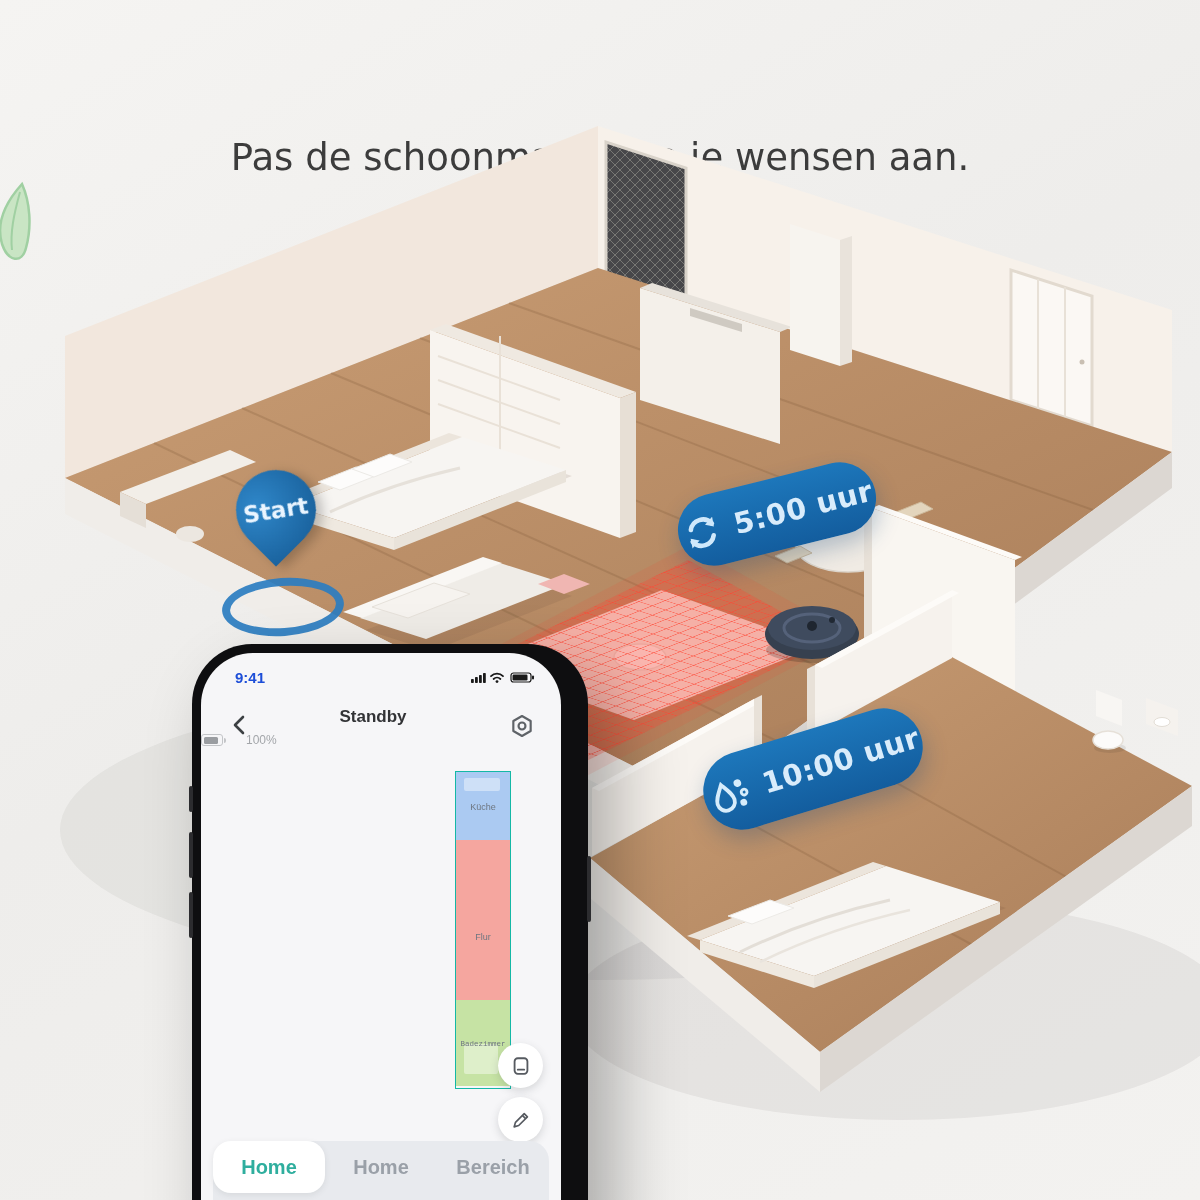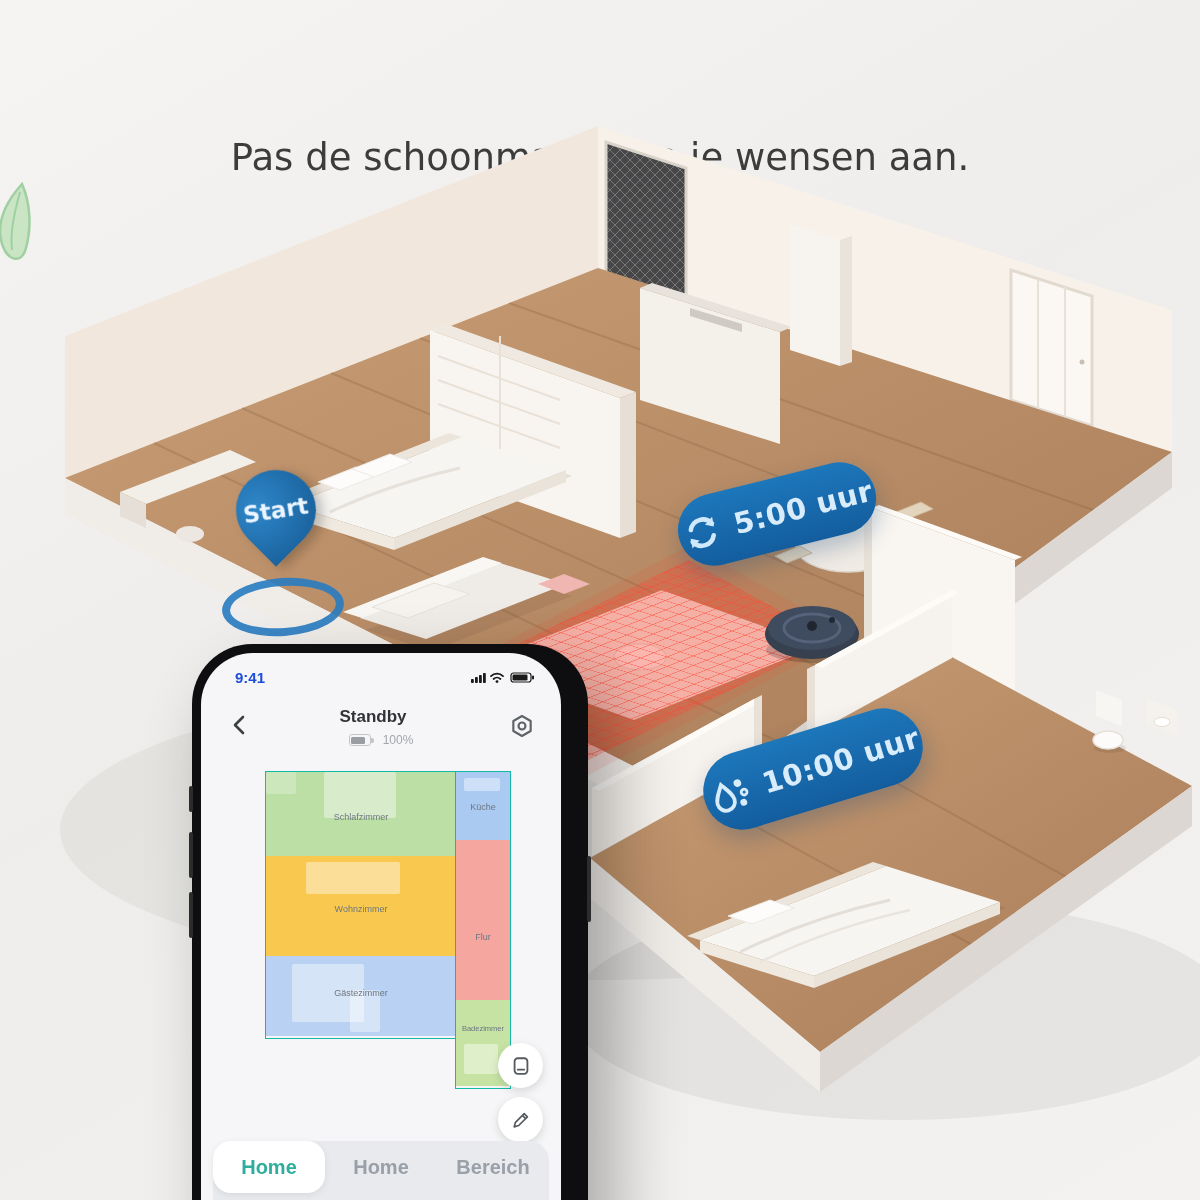--- a/index.html
+++ b/index.html
@@ -47,21 +47,21 @@
   .sbr{left:auto;right:-3px;top:212px;height:66px;}
   .screen{position:relative;width:360px;height:622px;background:#f6f6f8;border-radius:52px;overflow:hidden;}
 
   .statusbar{position:absolute;left:0;right:0;top:0;height:44px;}
   .sb-time{position:absolute;left:34px;top:16px;font-size:15px;font-weight:700;color:#1d4ed8;}
   .sb-icons{position:absolute;right:26px;top:17px;}
 
   .appheader{position:absolute;left:0;right:0;top:48px;height:64px;}
   .backbtn{position:absolute;left:20px;top:6px;width:36px;height:36px;display:flex;align-items:center;justify-content:center;cursor:pointer;}
   .apptitle{position:absolute;left:0;right:16px;top:6px;text-align:center;font-size:17px;font-weight:700;color:#323336;}
-  .battrow{position:absolute;left:0;right:0;top:32px;display:flex;align-items:center;justify-content:center;gap:12px;color:#a3a6aa;font-size:12px;}
+  .battrow{position:absolute;left:0;right:0;top:32px;display:flex;align-items:center;gap:23px;color:#a3a6aa;font-size:12px;}
   .batticon{position:relative;width:20px;height:10px;border:1.5px solid #c3c5c8;border-radius:3px;}
   .batticon i{position:absolute;left:1.5px;top:1.5px;bottom:1.5px;width:70%;background:#9a9da1;border-radius:1.5px;}
   .batticon u{position:absolute;right:-4px;top:2.5px;width:2.5px;height:5px;background:#c3c5c8;border-radius:0 2px 2px 0;}
   .gearbtn{position:absolute;right:22px;top:8px;width:34px;height:34px;display:flex;align-items:center;justify-content:center;cursor:pointer;}
 
   
   .appmap{position:absolute;left:64px;top:118px;width:248px;height:320px;}
   .mgroup{position:absolute;border:1px solid #14b8a6;box-sizing:border-box;}
   .mg-left{left:0;top:0;width:192px;height:268px;}
   .mg-right{left:190px;top:0;width:56px;height:318px;}
@@ -329,47 +329,31 @@
         </div>
         <div class="gearbtn">
           <svg width="26" height="26" viewBox="0 0 24 24">
             <polygon points="12,2.8 20,7.4 20,16.6 12,21.2 4,16.6 4,7.4" fill="none" stroke="#5f6368" stroke-width="2" stroke-linejoin="round"></polygon>
             <circle cx="12" cy="12" r="3.2" fill="none" stroke="#5f6368" stroke-width="2"></circle>
           </svg>
         </div>
       </div>
 
       <div class="appmap">
-        <div class="mgroup mg-left">
-          <div class="room r-schlaf">
-            <span class="patch" style="left:58px;top:0;width:72px;height:46px;"></span>
-            <span class="patch" style="left:0;top:0;width:30px;height:22px;opacity:.6;"></span>
-            <span class="rlabel" style="top:40px;">Schlafzimmer</span>
-          </div>
-          <div class="room r-wohn">
-            <span class="patch" style="left:40px;top:6px;width:94px;height:32px;"></span>
-            <span class="rlabel" style="top:48px;">Wohnzimmer</span>
-          </div>
-          <div class="room r-gast">
-            <span class="patch" style="left:26px;top:8px;width:72px;height:58px;"></span>
-            <span class="patch" style="left:84px;top:34px;width:30px;height:42px;"></span>
-            <span class="rlabel" style="top:32px;">Gästezimmer</span>
-          </div>
-        </div>
         <div class="mgroup mg-right">
           <div class="room r-kueche">
             <span class="patch" style="left:8px;top:6px;width:36px;height:13px;"></span>
             <span class="rlabel" style="top:30px;">Küche</span>
           </div>
           <div class="room r-flur">
             <span class="rlabel" style="top:92px;">Flur</span>
           </div>
           <div class="room r-bad">
             <span class="patch" style="left:8px;top:44px;width:34px;height:30px;"></span>
-            <span class="rlabel" style="top:24px;">Badezimmer</span>
+            <span class="rlabel" style="top:40px;font-family:Liberation Mono, monospace;">Badezimmer</span>
           </div>
         </div>
       </div>
 
       <div class="fab fab1">
         <svg width="22" height="22" viewBox="0 0 24 24">
           <rect x="5" y="3.5" width="14" height="17" rx="3.5" fill="none" stroke="#565a60" stroke-width="2"></rect>
           <line x1="8.5" y1="16" x2="15.5" y2="16" stroke="#565a60" stroke-width="2" stroke-linecap="round"></line>
         </svg>
       </div>

